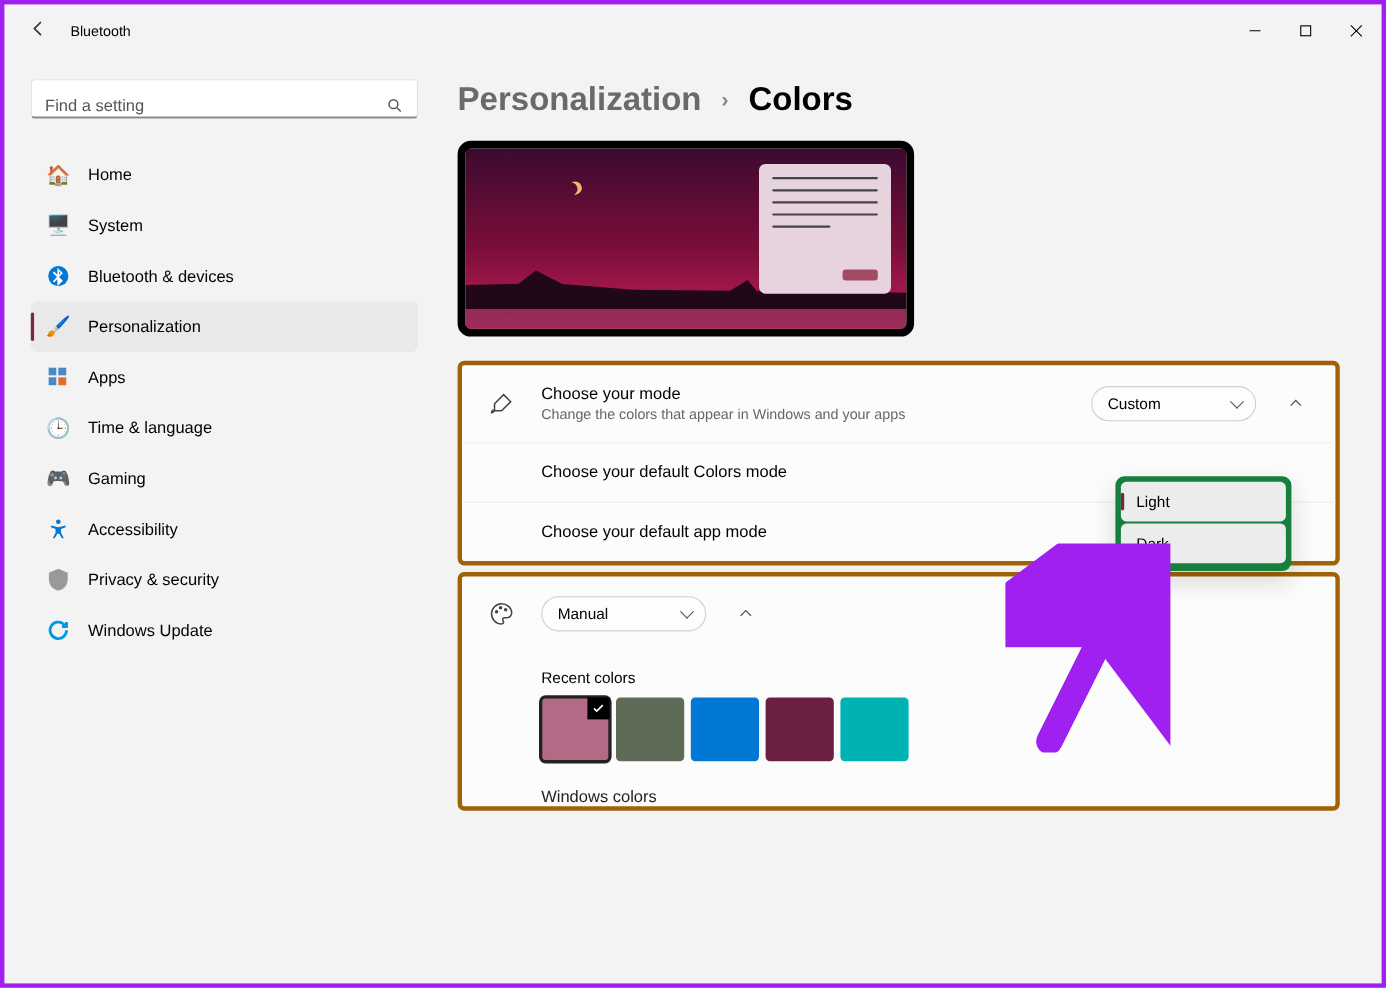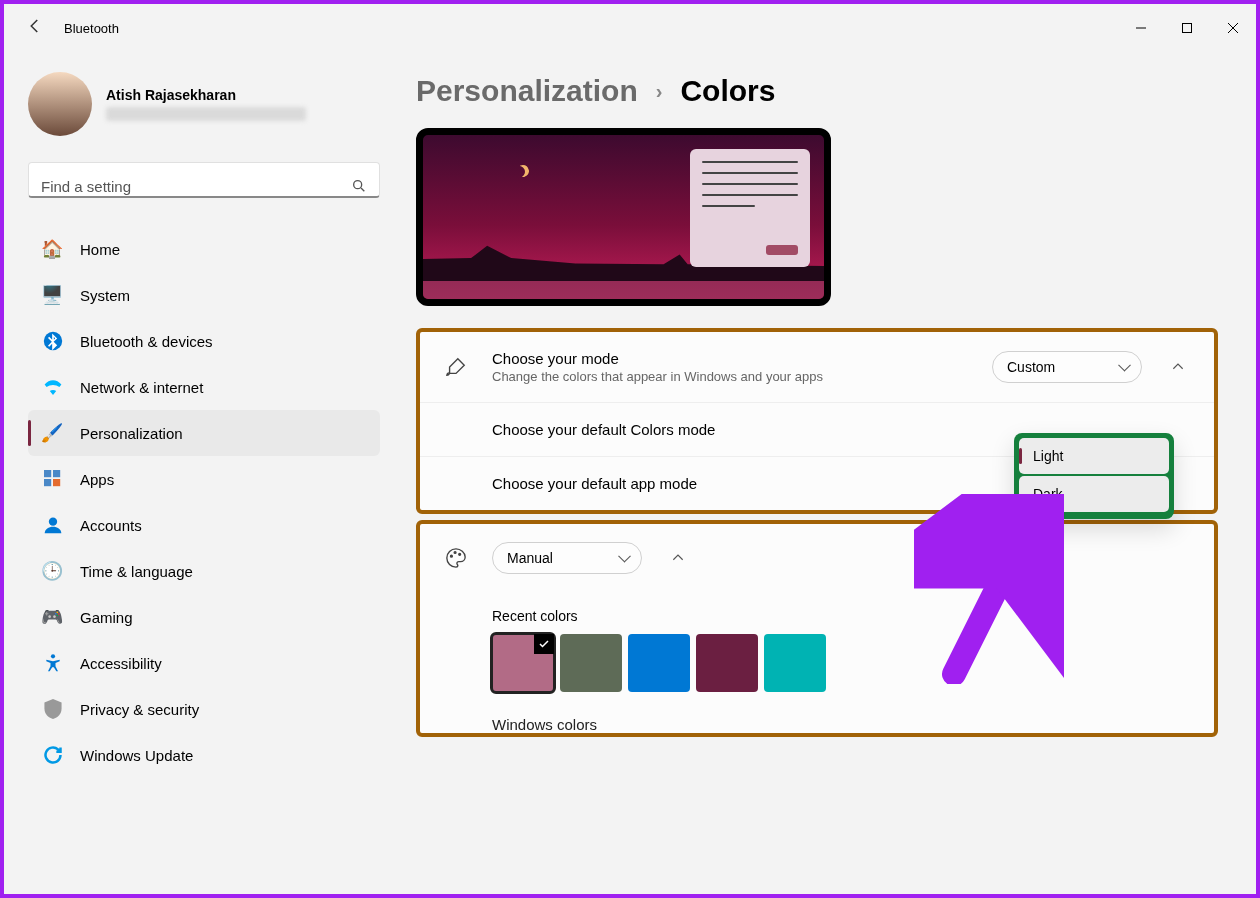--- a/index.html
+++ b/index.html
@@ -112,27 +112,20 @@
           <line x1="1" y1="1" x2="11" y2="11"></line>
           <line x1="11" y1="1" x2="1" y2="11"></line>
         </svg>
       </div>
   </div>
 </div>
 
 <div class="content">
 
   <aside class="sidebar">
-    <div class="user">
-      <div class="avatar"></div>
-      <div>
-        <div class="user-name">Atish Rajasekharan</div>
-        <div class="user-email"></div>
-      </div>
-    </div>
     <div class="search">
       <input placeholder="Find a setting" style="">
       <span><svg viewBox="0 0 24 24" fill="none" stroke="#555" stroke-width="2">
             <circle cx="10" cy="10" r="6"></circle>
             <line x1="15" y1="15" x2="20" y2="20"></line>
           </svg></span>
     </div>
     <ul class="nav-list">
       <li class="nav-item">
           <span class="nav-icon">🏠</span>
@@ -144,51 +137,34 @@
         </li>
       <li class="nav-item">
           <span class="nav-icon">
             <svg width="20" height="20" viewBox="0 0 24 24">
               <circle cx="12" cy="12" r="11" fill="#0078d4"></circle>
               <path fill="#fff" d="M11 3v7.6L7.4 7 6 8.4 10.6 13 6 17.6 7.4 19 11 15.4V23l6-6-4.3-4 4.3-4-6-6zm2 3.8L14.6 9 13 10.6V6.8zm0 10.4L14.6 15 13 13.4v3.8z"></path>
             </svg>
           </span>
           <span>Bluetooth &amp; devices</span>
         </li>
-      <li class="nav-item">
-          <span class="nav-icon">
-            <svg width="20" height="16" viewBox="0 0 24 20">
-              <path fill="#00b7ff" d="M12 20l4-5c-2.2-1.8-5.8-1.8-8 0l4 5zm-8-10c4.4-3.5 11.6-3.5 16 0l2.5-3C16.7-0.3 7.3-0.3 1.5 7L4 10z"></path>
-            </svg>
-          </span>
-          <span>Network &amp; internet</span>
-        </li>
       <li class="nav-item active">
           <span class="nav-icon">🖌️</span>
           <span>Personalization</span>
         </li>
       <li class="nav-item">
           <span class="nav-icon">
             <svg width="18" height="18" viewBox="0 0 20 20">
               <rect x="0" y="0" width="8" height="8" fill="#4a88c7"></rect>
               <rect x="10" y="0" width="8" height="8" fill="#4a88c7"></rect>
               <rect x="0" y="10" width="8" height="8" fill="#4a88c7"></rect>
               <rect x="10" y="10" width="8" height="8" fill="#e46b2e"></rect>
             </svg>
           </span>
           <span>Apps</span>
-        </li>
-      <li class="nav-item">
-          <span class="nav-icon">
-            <svg width="20" height="20" viewBox="0 0 24 24" fill="#0078d4">
-              <circle cx="12" cy="8" r="5"></circle>
-              <path d="M2 22c0-5 5-8 10-8s10 3 10 8H2z"></path>
-            </svg>
-          </span>
-          <span>Accounts</span>
         </li>
       <li class="nav-item">
           <span class="nav-icon">🕒</span>
           <span>Time &amp; language</span>
         </li>
       <li class="nav-item">
           <span class="nav-icon">🎮</span>
           <span>Gaming</span>
         </li>
       <li class="nav-item">

